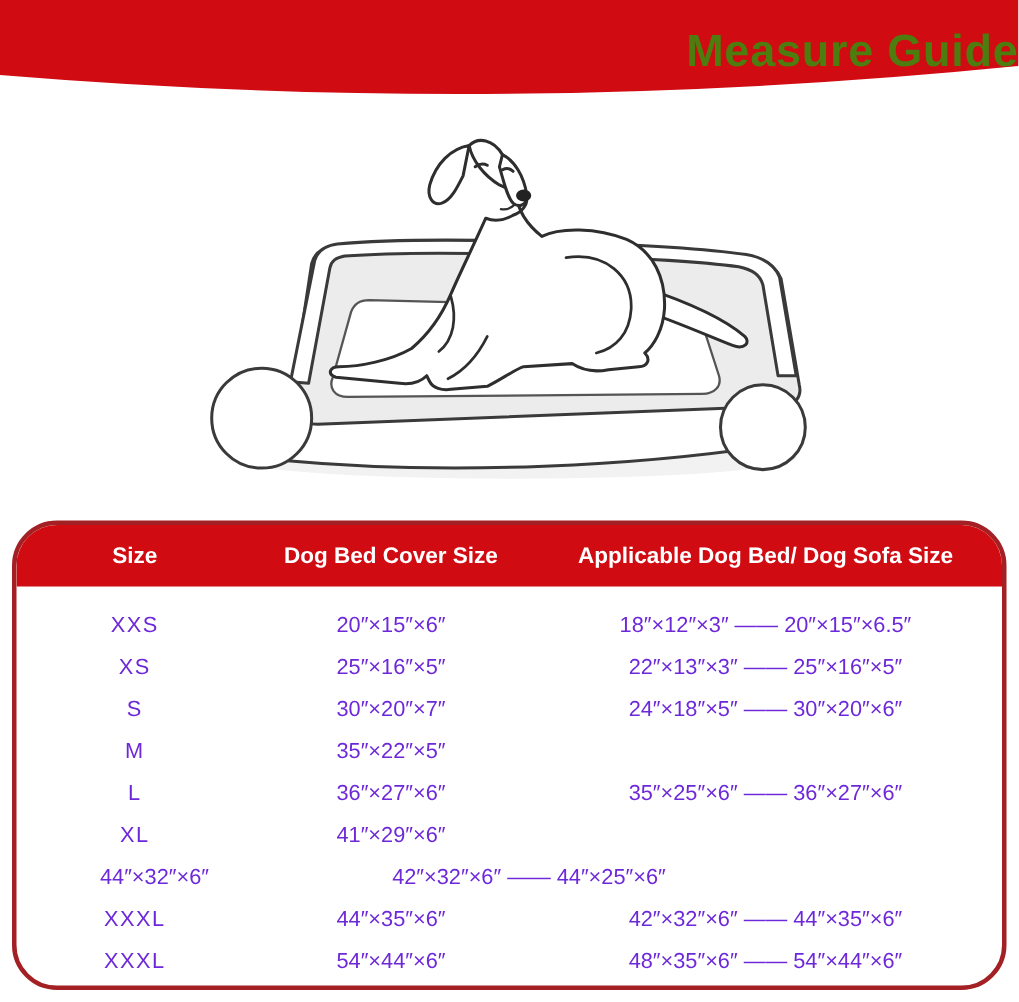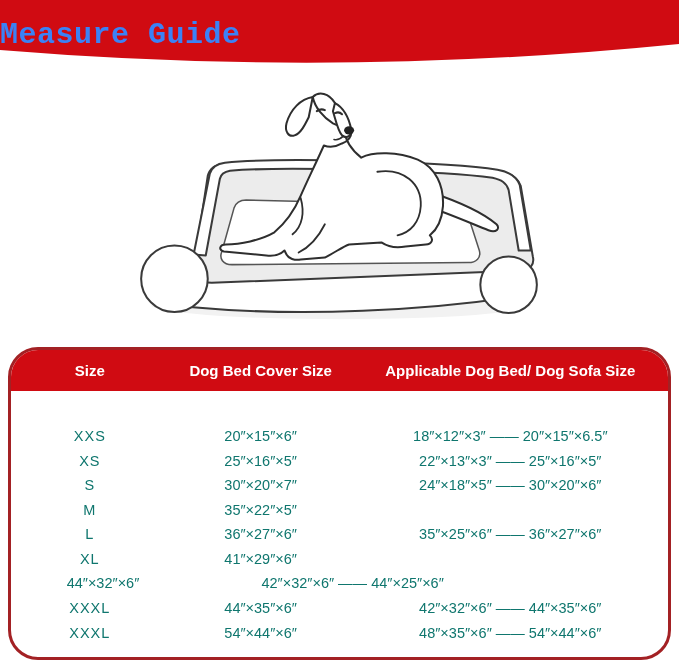--- a/index.html
+++ b/index.html
@@ -3,34 +3,34 @@
 <meta charset="utf-8">
 <style>
   html,body{margin:0;padding:0;background:#ffffff;}
   body{width:679px;height:668px;position:relative;overflow:hidden;
        font-family:"Liberation Sans", sans-serif;}
 
   
   .banner{position:absolute;top:0;left:0;width:679px;height:70px;}
   .banner svg{display:block;}
   .banner-title{position:absolute;top:18px;left:0;width:100%;
-       text-align:left;color:#3b82f6;font-size:30px;font-weight:700;
-       letter-spacing:.5px;font-family:Liberation Mono, monospace;}
+       text-align:right;color:#4d7c0f;font-size:30px;font-weight:700;
+       letter-spacing:.5px;}
 
   
   .illustration{position:absolute;left:127px;top:72px;width:424px;height:254px;}
 
   
   .size-table{position:absolute;left:8px;top:347px;width:663px;height:313px;
        box-sizing:border-box;border:3px solid #a32124;border-radius:30px;
-       background:#ffffff;display:flex;flex-direction:column;overflow:hidden;gap:31px;}
+       background:#ffffff;display:flex;flex-direction:column;overflow:hidden;}
   .thead{background:#d00b12;height:41px;flex:0 0 41px;display:flex;
        align-items:center;color:#ffffff;font-weight:700;font-size:15px;}
   .tbody{flex:1;display:flex;flex-direction:column;padding:6px 0 8px 0;}
-  .trow{flex:1;display:flex;align-items:flex-start;font-size:14.5px;color:#0f766e;}
+  .trow{flex:1;display:flex;align-items:flex-end;font-size:14.5px;color:#6d28d9;}
   .c1{width:24%;text-align:center;}
   .c2{width:28%;text-align:center;}
   .c3{width:48%;text-align:center;}
   .size-cell{letter-spacing:1px;}
 </style>
 </head>
 <body>
 
 <div class="banner">
   <svg width="679" height="70" viewBox="0 0 679 70">

